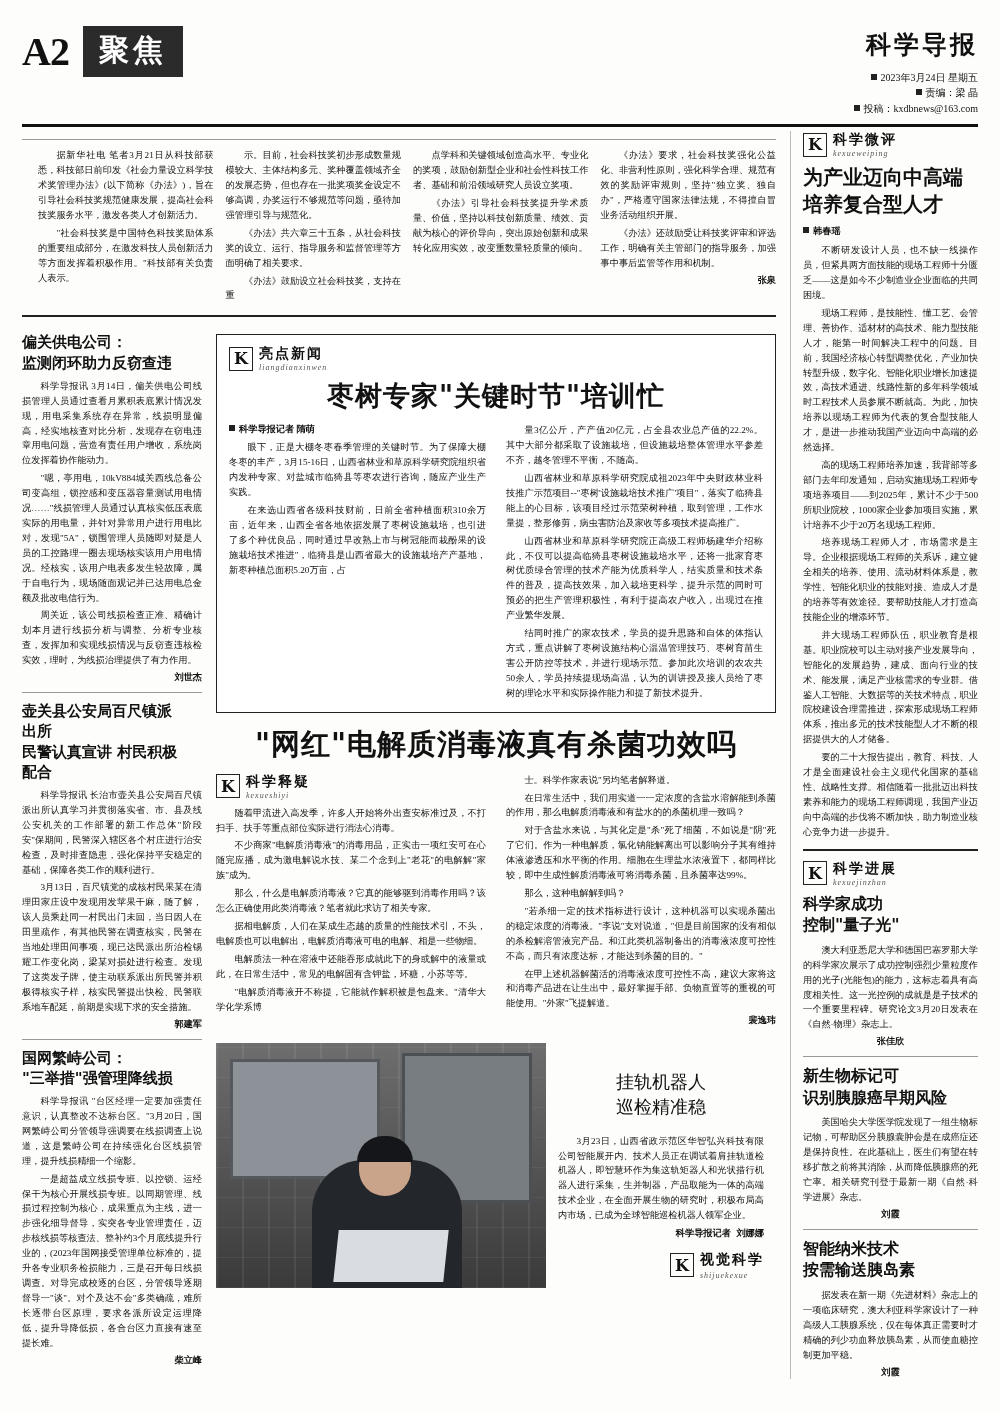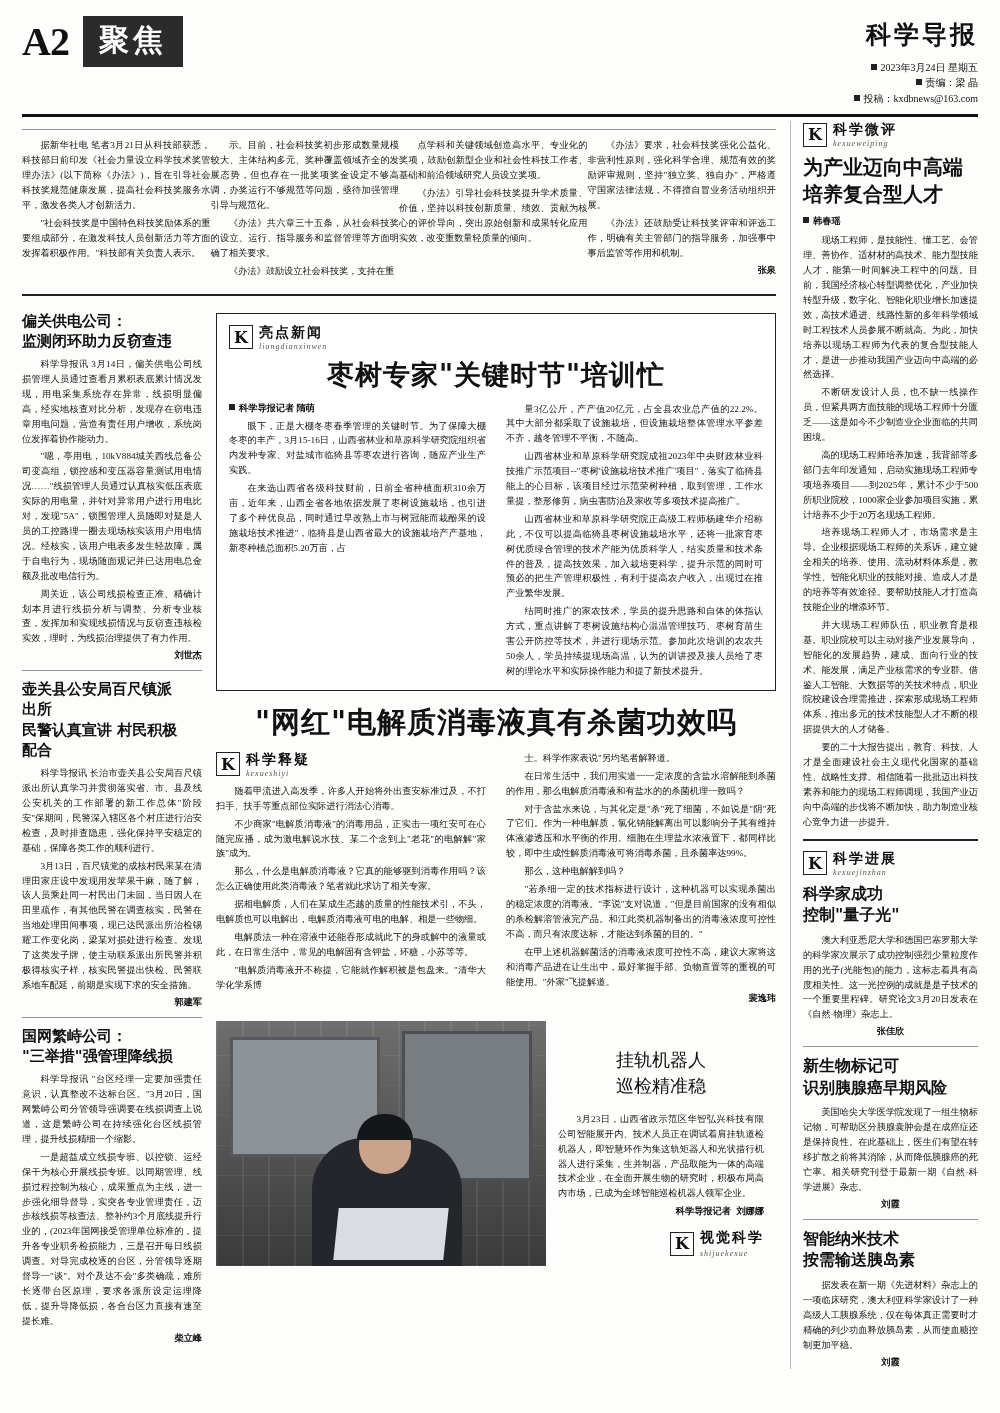--- a/index.html
+++ b/index.html
@@ -5,21 +5,21 @@
   * { box-sizing: border-box; }
   html, body { margin:0; padding:0; }
   body {
     width:1000px; height:1413px;
     background:#fdfdfb;
     font-family:"Liberation Serif", serif;
     color:#111;
     position:relative;
     overflow:hidden;
   }
-  .page { width:1000px; height:1413px; padding:16px 22px 10px 22px; position:relative; }
+  .page { width:1000px; height:1413px; padding:26px 22px 10px 22px; position:relative; }
 
   
   .masthead { display:flex; align-items:flex-start; justify-content:space-between; border-bottom:3px solid #111; padding-bottom:8px; }
   .mast-left { display:flex; align-items:center; gap:14px; }
   .page-no { font-size:40px; font-weight:bold; font-family:"Liberation Serif",serif; letter-spacing:-1px; }
   .section-badge { background:#2b2b2b; color:#fff; font-size:30px; font-weight:bold; padding:4px 16px 6px 16px; letter-spacing:4px; font-family:"DejaVu Sans", sans-serif; position:relative; }
   .mast-right { text-align:right; font-size:10px; line-height:1.55; }
   .paper-name { font-size:25px; font-weight:bold; letter-spacing:3px; font-family:"DejaVu Serif", serif; margin-bottom:5px; }
   .meta-line { white-space:nowrap; }
   .meta-line .sq { display:inline-block; width:6px; height:6px; background:#222; margin-right:4px; vertical-align:1px; }
@@ -66,21 +66,21 @@
       repeating-linear-gradient(0deg, rgba(255,255,255,.05) 0 1px, rgba(0,0,0,0) 1px 30px); }
   .photo .panel { position:absolute; left:14px; top:16px; width:150px; height:120px; background:#8d9298; border:3px solid #55595e; }
   .photo .panel2 { position:absolute; left:186px; top:10px; width:130px; height:150px; background:#787d82; border:3px solid #4c5055; }
   .photo .person { position:absolute; left:96px; bottom:0; width:150px; height:128px; background:#23262b; border-radius:52px 52px 0 0; }
   .photo .head { position:absolute; left:143px; bottom:92px; width:52px; height:56px; background:#caa48a; border-radius:26px; }
   .photo .hair { position:absolute; left:141px; bottom:126px; width:56px; height:26px; background:#15161a; border-radius:28px 28px 0 0; }
   .photo .laptop { position:absolute; left:120px; bottom:6px; width:110px; height:52px; background:#d9dde1; transform:skewX(-6deg); }
   .photo-cap { width:206px; font-size:9.2px; line-height:1.6; }
   .robot-title { font-size:18px; font-weight:normal; line-height:1.4; text-align:center; margin:26px 0 14px 0; font-family:"DejaVu Serif",serif; }
   .cap-sign { text-align:right; font-size:9.2px; font-weight:bold; margin-top:4px;font-family:Liberation Mono, monospace; }
-  .four { display:flex; gap:0; }
+  .four { display:flex; gap:12px;margin-left:16px; }
   .four > div { flex:1; }
 
   
   .r-head { font-size:20px; font-weight:bold; line-height:1.35; margin:6px 0 7px 0; font-family:"DejaVu Serif",serif; }
   .r-head.sm { font-size:16px; }
   .r-byline { font-size:9.2px; font-weight:bold; margin-bottom:5px; }
   .r-byline .sq { display:inline-block; width:6px; height:6px; background:#222; margin-right:4px; vertical-align:1px; }
   .r-sig { font-size:9.2px; text-align:center; font-weight:bold; margin-top:3px; }
 
   .vis-logo { display:flex; align-items:center; gap:6px; justify-content:flex-end; margin-top:6px; }
@@ -257,22 +257,22 @@
         <div class="kbox">K</div>
         <div class="ktext">
           <div class="cn">科学微评</div>
           <div class="py">kexueweiping</div>
         </div>
       </div>
 
       <div class="r-head" style="white-space:pre-line;">为产业迈向中高端
 培养复合型人才</div>
       <div class="r-byline"><span class="sq"></span><span>韩春瑶</span></div>
+      <p class="p">不断研发设计人员，也不缺一线操作员，但紧具两方面技能的现场工程师十分匮乏——这是如今不少制造业企业面临的共同困境。</p>
       <p class="p">现场工程师，是技能性、懂工艺、会管理、善协作、适材材的高技术、能力型技能人才，能第一时间解决工程中的问题。目前，我国经济核心转型调整优化，产业加快转型升级，数字化、智能化职业增长加速提效，高技术通进、线路性新的多年科学领域时工程技术人员参展不断就高。为此，加快培养以现场工程师为代表的复合型技能人才，是进一步推动我国产业迈向中高端的必然选择。</p>
-      <p class="p">不断研发设计人员，也不缺一线操作员，但紧具两方面技能的现场工程师十分匮乏——这是如今不少制造业企业面临的共同困境。</p>
       <p class="p">高的现场工程师培养加速，我背部等多部门去年印发通知，启动实施现场工程师专项培养项目——到2025年，累计不少于500所职业院校，1000家企业参加项目实施，累计培养不少于20万名现场工程师。</p>
       <p class="p">培养现场工程师人才，市场需求是主导。企业根据现场工程师的关系诉，建立健全相关的培养、使用、流动材料体系是，教学性、智能化职业的技能对接、造成人才是的培养等有效途径。要帮助技能人才打造高技能企业的增添环节。</p>
       <p class="p">并大现场工程师队伍，职业教育是根基。职业院校可以主动对接产业发展导向，智能化的发展趋势，建成、面向行业的技术、能发展，满足产业核需求的专业群。借鉴人工智能、大数据等的关技术特点，职业院校建设合理需推进，探索形成现场工程师体系，推出多元的技术技能型人才不断的根据提供大的人才储备。</p>
       <p class="p">要的二十大报告提出，教育、科技、人才是全面建设社会主义现代化国家的基础性、战略性支撑。相信随着一批批迈出科技素养和能力的现场工程师调现，我国产业迈向中高端的步伐将不断加快，助力制造业核心竞争力进一步提升。</p>
 
       <div class="rule-thick"></div>
 
       <div class="klogo">
         <div class="kbox">K</div>
         <div class="ktext">

